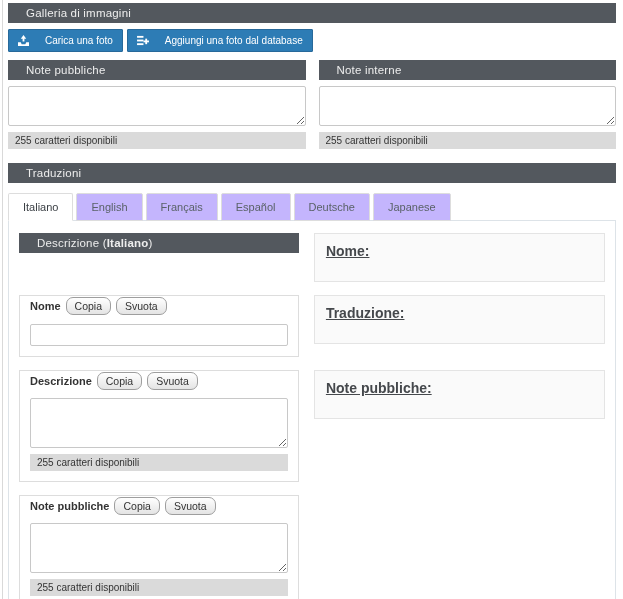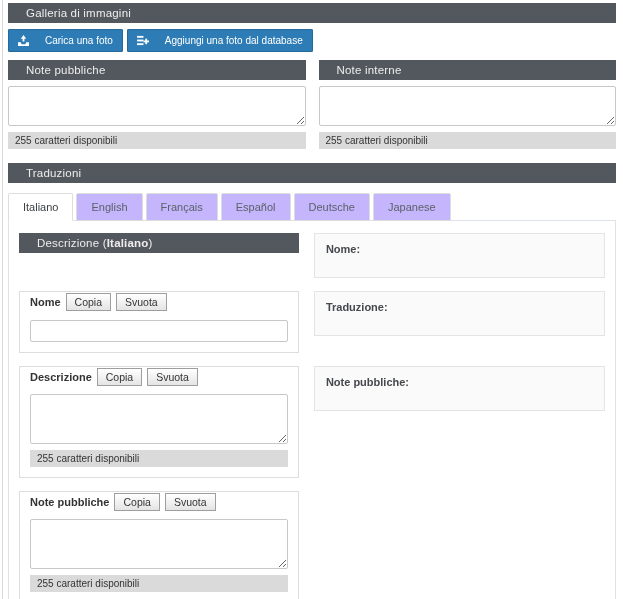--- a/index.html
+++ b/index.html
@@ -40,28 +40,28 @@
   .tab {
     padding:7px 14px; background:#c4b5fd; border:1px solid #ddd;
     margin-right:3px; color:#5a6268; font-size:11px; cursor:pointer;
     border-radius:2px 2px 0 0; position:relative; top:1px;
   }
   .tab.active { background:#fff; border-bottom-color:#fff; color:#3a3f44; z-index:2; }
   .tab-panel { border:1px solid #dde3e8; padding:12px 10px; background:#fff; }
   .tgrid { display:grid; grid-template-columns:1fr 1.04fr; column-gap:15px; row-gap:13px; align-items:start; }
   .box-orig {
     background:#fafafa; border:1px solid #e4e4e4; padding:9px 11px 22px;
-    font-weight:bold; color:#45484c; font-size:11px;
+    font-weight:bold; color:#45484c; font-size:14px;text-decoration:underline;
   }
   .box-trans { border:1px solid #ddd; background:#fff; padding:1px 10px 10px; }
   .field-head { display:flex; align-items:center; gap:5px; }
   .field-label { font-weight:bold; color:#333; }
   .mini-btn {
     font-size:10.5px; padding:2px 8px; color:#333; cursor:pointer;
-    background:linear-gradient(#ffffff,#e4e4e4); border:1px solid #9e9e9e; border-radius:0;
+    background:linear-gradient(#ffffff,#e4e4e4); border:1px solid #9e9e9e; border-radius:7px;
   }
   input.text { width:100%; height:22px; border:1px solid #c8c8c8; border-radius:2px; margin-top:9px; }
   .box-trans textarea { height:50px; margin-top:8px; }
   .icon-svg { display:inline-block; vertical-align:middle; }
 </style>
 </head>
 <body>
 
 <div class="page">
 

